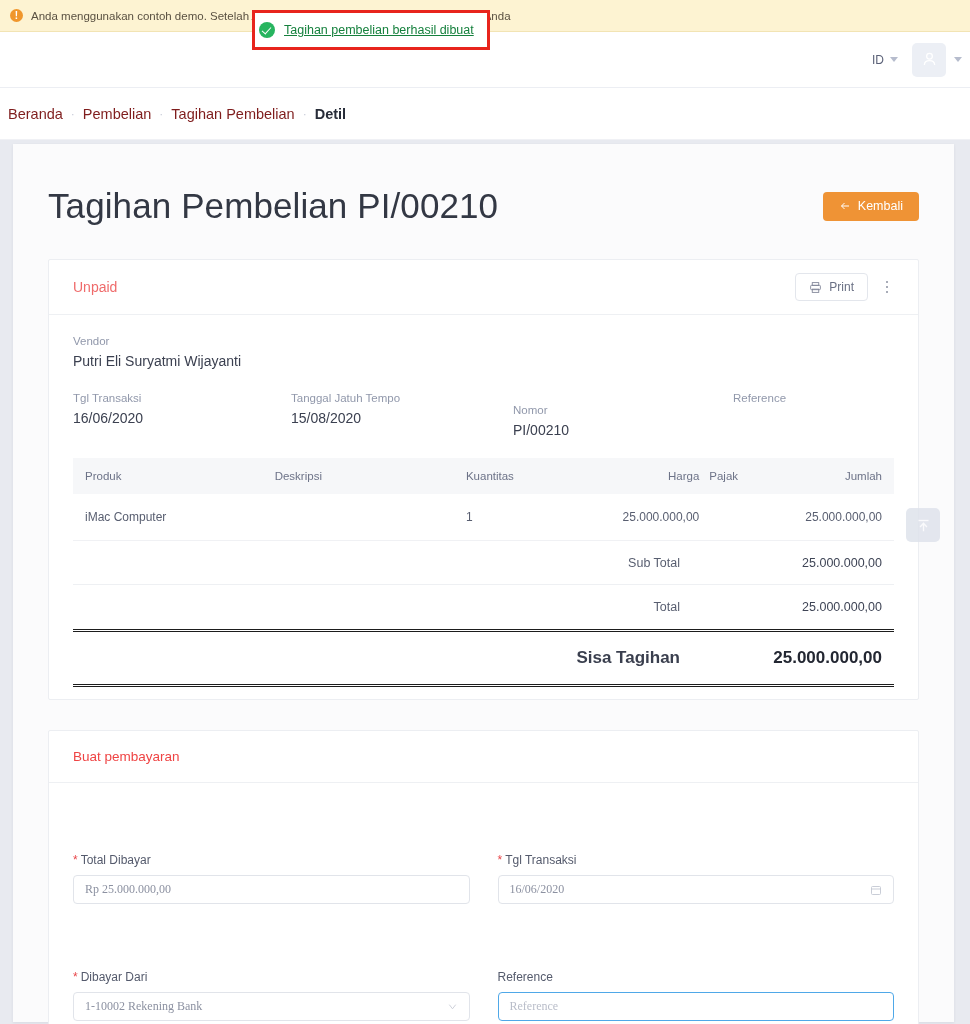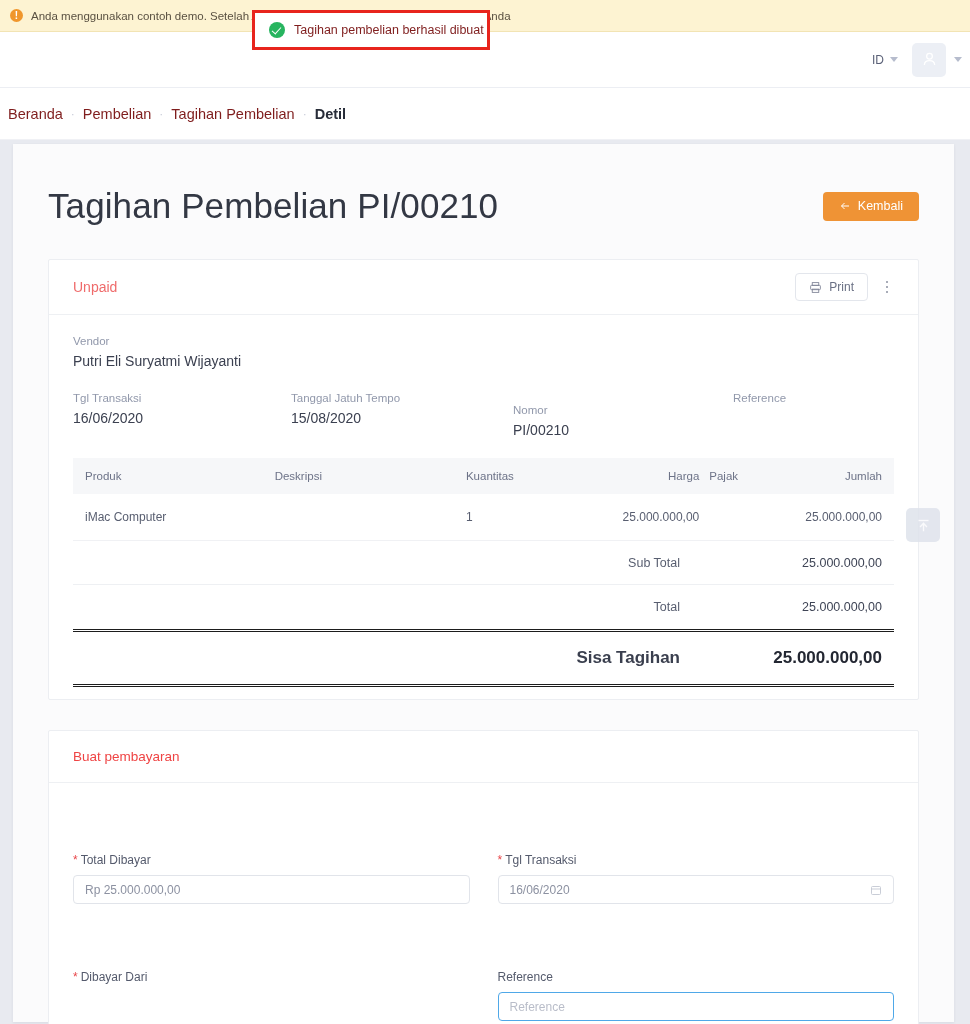--- a/index.html
+++ b/index.html
@@ -33,22 +33,22 @@
   .toast-wrap {
     position: absolute; top: 10px; left: 252px;
     width: 238px; height: 40px;
     border: 3px solid #e8241c;
     background: #fff;
     z-index: 40;
   }
   .toast-inner {
     width: 100%; height: 100%;
     display: flex; align-items: center;
-    padding-left: 14px;
-    font-size: 12.5px; color: #7f1d1d;
+    padding-left: 4px;
+    font-size: 12.5px; color: #15803d; text-decoration: underline;
   }
   .toast-check {
     width: 16px; height: 16px; border-radius: 50%;
     background: #27b45f; margin-right: 9px; flex: none;
     position: relative;
   }
   .toast-check:after {
     content: ""; position: absolute;
     left: 5px; top: 3px;
     width: 4px; height: 8px;
@@ -211,21 +211,21 @@
   }
   .pay-body { padding: 22px 24px 26px 24px; }
   .form-row { display: flex; gap: 28px; margin-bottom: 18px; }
   .form-col { width: 412px; }
   .form-lab { font-size: 12px; color: #545a6c; margin-bottom: 8px; margin-top: 48px; }
   .req { color: #e8464a; margin-right: 3px; }
   .inp {
     width: 100%; height: 29px;
     border: 1px solid #e1e4ea; border-radius: 4px;
     background: #fff; font-size: 12px; color: #9a9fae;
-    padding: 0 11px; font-family: Liberation Sans, sans-serif;
+    padding: 0 11px; font-family: Liberation Serif, serif;
     display: flex; align-items: center; justify-content: space-between;
   }
   .inp.focused { border-color: #4fa8e8; }
   .inp .ph { color: #b9bdc9; }
   .inp-txt { color: #8c91a1; }
   .btn-add {
     margin-top: 6px;
     background: #1c90ed; color: #fff; border: none; border-radius: 4px;
     height: 30px; padding: 0 16px; font-size: 12.5px;
     display: inline-flex; align-items: center; gap: 8px;
@@ -409,20 +409,26 @@
             </svg>
           </div>
         </div>
       </div>
 
       <div class="form-row">
         <div class="form-col">
           <div class="form-lab">
             <span class="req">*</span><span>Dibayar Dari</span>
           </div>
+          <div class="inp">
+            <span class="inp-txt">1-10002 Rekening Bank</span>
+            <svg width="11" height="11" viewBox="0 0 24 24">
+              <path d="M5 8l7 9 7-9" fill="none" stroke="#c3c7d2" stroke-width="1.8"></path>
+            </svg>
+          </div>
         </div>
         <div class="form-col">
           <div class="form-lab">
             <span>Reference</span>
           </div>
           <div class="inp focused">
             <span class="ph">Reference</span>
           </div>
         </div>
       </div>

